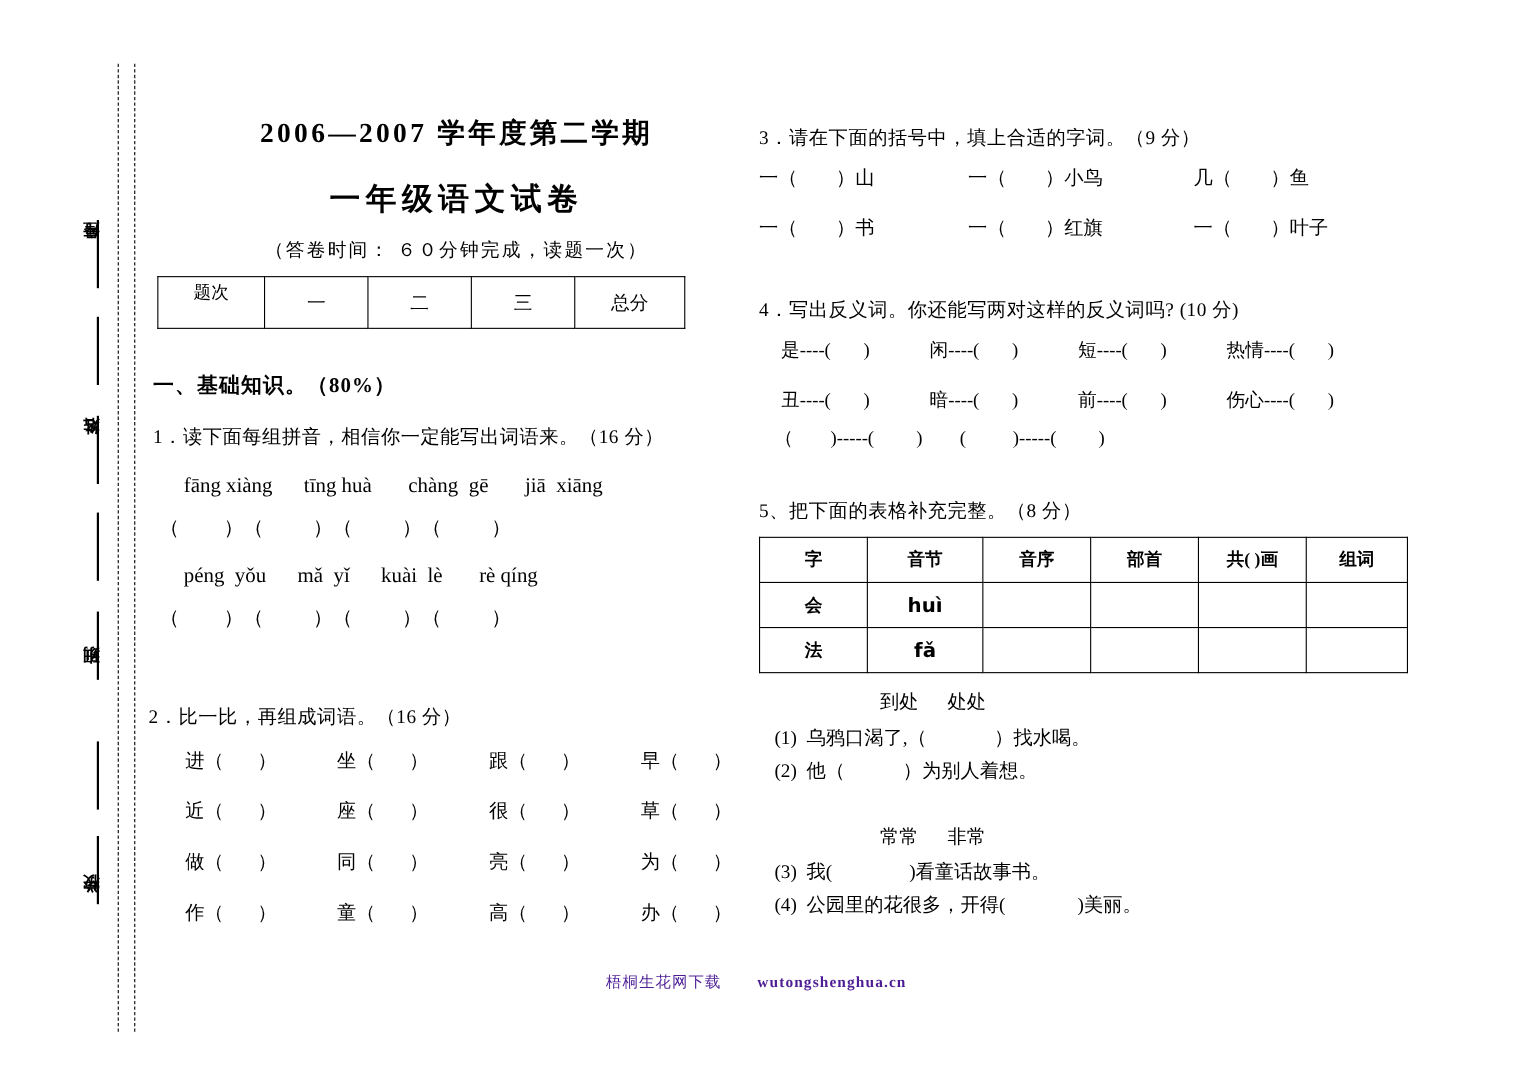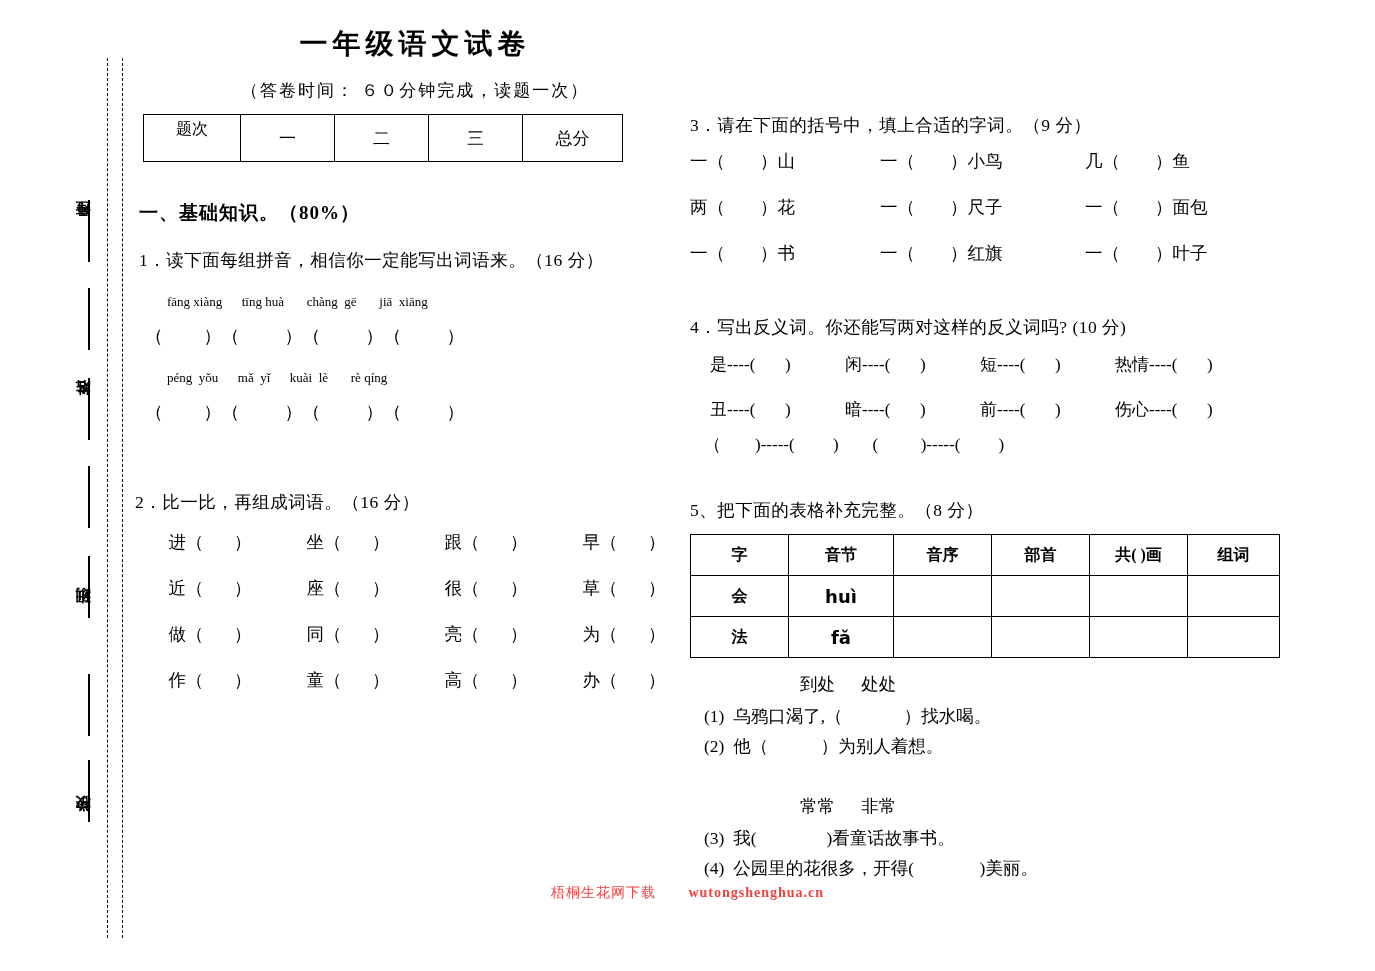--- a/index.html
+++ b/index.html
@@ -128,21 +128,21 @@
     font-weight: bold;
     letter-spacing: 1px;
   }
 
   .q-title {
     font-size: 17.5px;
     letter-spacing: 0.5px;
   }
 
   .pinyin-row {
-    font-size: 13px;
+    font-size: 19px;
     font-family: "Liberation Serif", "DejaVu Serif", serif;
     white-space: pre;
   }
   .paren-row {
     font-size: 18px;
     white-space: pre;
   }
 
   .char-row {
     font-size: 17.5px;
@@ -184,21 +184,21 @@
     white-space: pre;
   }
 
   
   #footer {
     position: absolute;
     left: 0; top: 884px;
     width: 1375px;
     text-align: center;
     font-size: 14px;
-    color: #ef4444;
+    color: #4c1d95;
     letter-spacing: 1px;
   }
   #footer .site {
     margin-left: 28px;
     font-family: "Liberation Serif", "DejaVu Serif", serif;
     font-weight: bold;
   }
 </style>
 </head>
 <body>
@@ -220,20 +220,21 @@
   <div class="margin-rule" style="top:674px;"></div>
 
   <div class="margin-rule" style="top:760px;"></div>
   <div class="margin-label" style="top:822px;">学校</div>
 </div>
 
 <div id="page">
 
   <div id="col-left">
 
+    <div id="title-year">2006—2007 学年度第二学期</div>
     <div id="title-main">一年级语文试卷</div>
     <div id="title-note">（答卷时间： ６０分钟完成，读题一次）</div>
 
     <div id="score-table-wrap">
       <table class="grid" id="score-table">
         <tbody>
             <tr class="r1">
           <td class="lbl">题次</td>
           <td class="col">一</td>
           <td class="col">二</td>
@@ -263,21 +264,20 @@
         <div class="char-row" style="margin-top: 22px;"><span style="display: inline-block; width: 138px;"><span>作</span><span>（       ）</span></span><span style="display: inline-block; width: 138px;"><span>童</span><span>（       ）</span></span><span style="display: inline-block; width: 138px;"><span>高</span><span>（       ）</span></span><span style="display: inline-block; width: 138px;"><span>办</span><span>（       ）</span></span></div>
       </div>
 
   </div>
 
   <div id="col-right">
 
     <div class="q-title" style="margin-top:113px;">3．请在下面的括号中，填上合适的字词。（9 分）</div>
     <div id="q3-rows" style="margin-top:12px;">
         <div class="fill-row" style="margin-top: 0px;"><span style="display: inline-block; width: 190px;"><span>一</span><span>（        ）</span><span>山</span></span><span style="display: inline-block; width: 205px;"><span>一</span><span>（        ）</span><span>小鸟</span></span><span style="display: inline-block; width: 180px;"><span>几</span><span>（        ）</span><span>鱼</span></span></div>
-        <div class="fill-row" style="margin-top: 22px;"><span style="display: inline-block; width: 190px;"><span>两</span><span>（        ）</span><span>花</span></span><span style="display: inline-block; width: 205px;"><span>一</span><span>（        ）</span><span>尺子</span></span><span style="display: inline-block; width: 180px;"><span>一</span><span>（        ）</span><span>面包</span></span></div>
         <div class="fill-row" style="margin-top: 22px;"><span style="display: inline-block; width: 190px;"><span>一</span><span>（        ）</span><span>书</span></span><span style="display: inline-block; width: 205px;"><span>一</span><span>（        ）</span><span>红旗</span></span><span style="display: inline-block; width: 180px;"><span>一</span><span>（        ）</span><span>叶子</span></span></div>
       </div>
 
     <div class="q-title" style="margin-top:50px;">4．写出反义词。你还能写两对这样的反义词吗? (10 分)</div>
     <div id="q4-rows" style="margin-top:14px;">
         <div class="ant-row" style="margin-top: 0px; padding-left: 20px;"><span style="display: inline-block; width: 135px;"><span>是</span><span>----(       )</span></span><span style="display: inline-block; width: 135px;"><span>闲</span><span>----(       )</span></span><span style="display: inline-block; width: 135px;"><span>短</span><span>----(       )</span></span><span style="display: inline-block; width: 150px;"><span>热情</span><span>----(       )</span></span></div>
         <div class="ant-row" style="margin-top: 22px; padding-left: 20px;"><span style="display: inline-block; width: 135px;"><span>丑</span><span>----(       )</span></span><span style="display: inline-block; width: 135px;"><span>暗</span><span>----(       )</span></span><span style="display: inline-block; width: 135px;"><span>前</span><span>----(       )</span></span><span style="display: inline-block; width: 150px;"><span>伤心</span><span>----(       )</span></span></div>
       </div>
     <div class="ant-row" style="margin-top:12px; padding-left:14px;">（        )-----(         )        (          )-----(         )</div>
 

